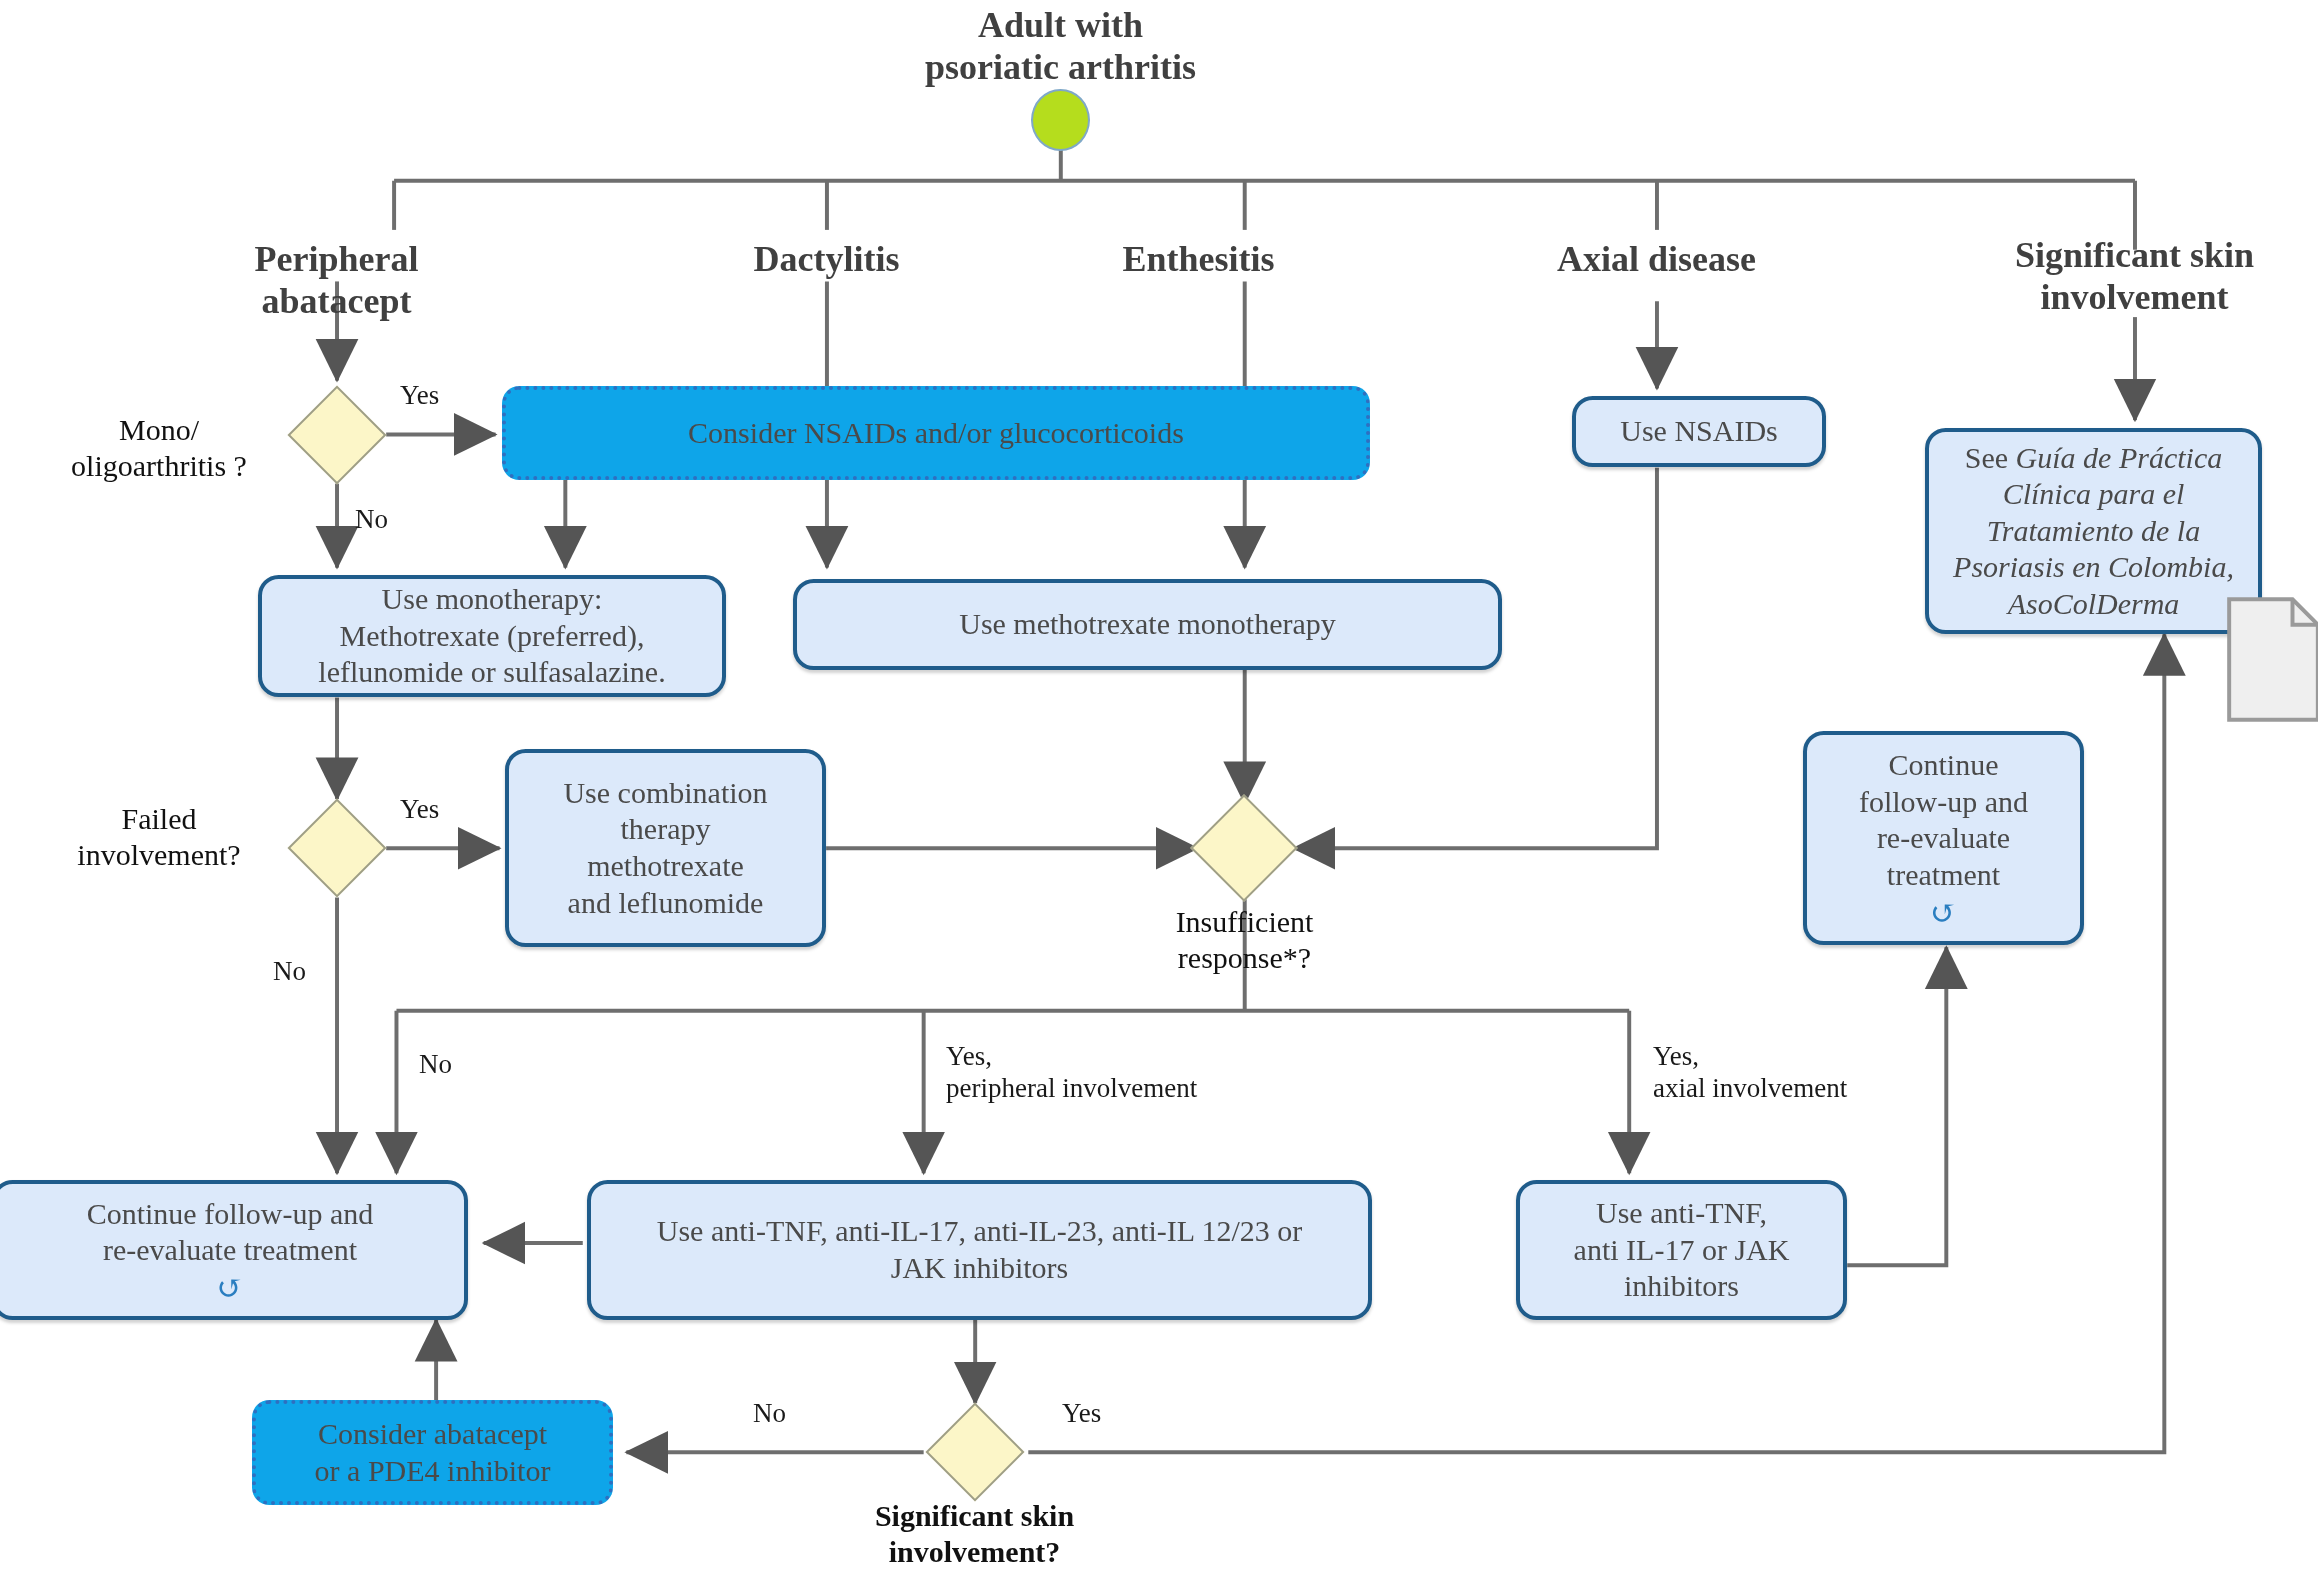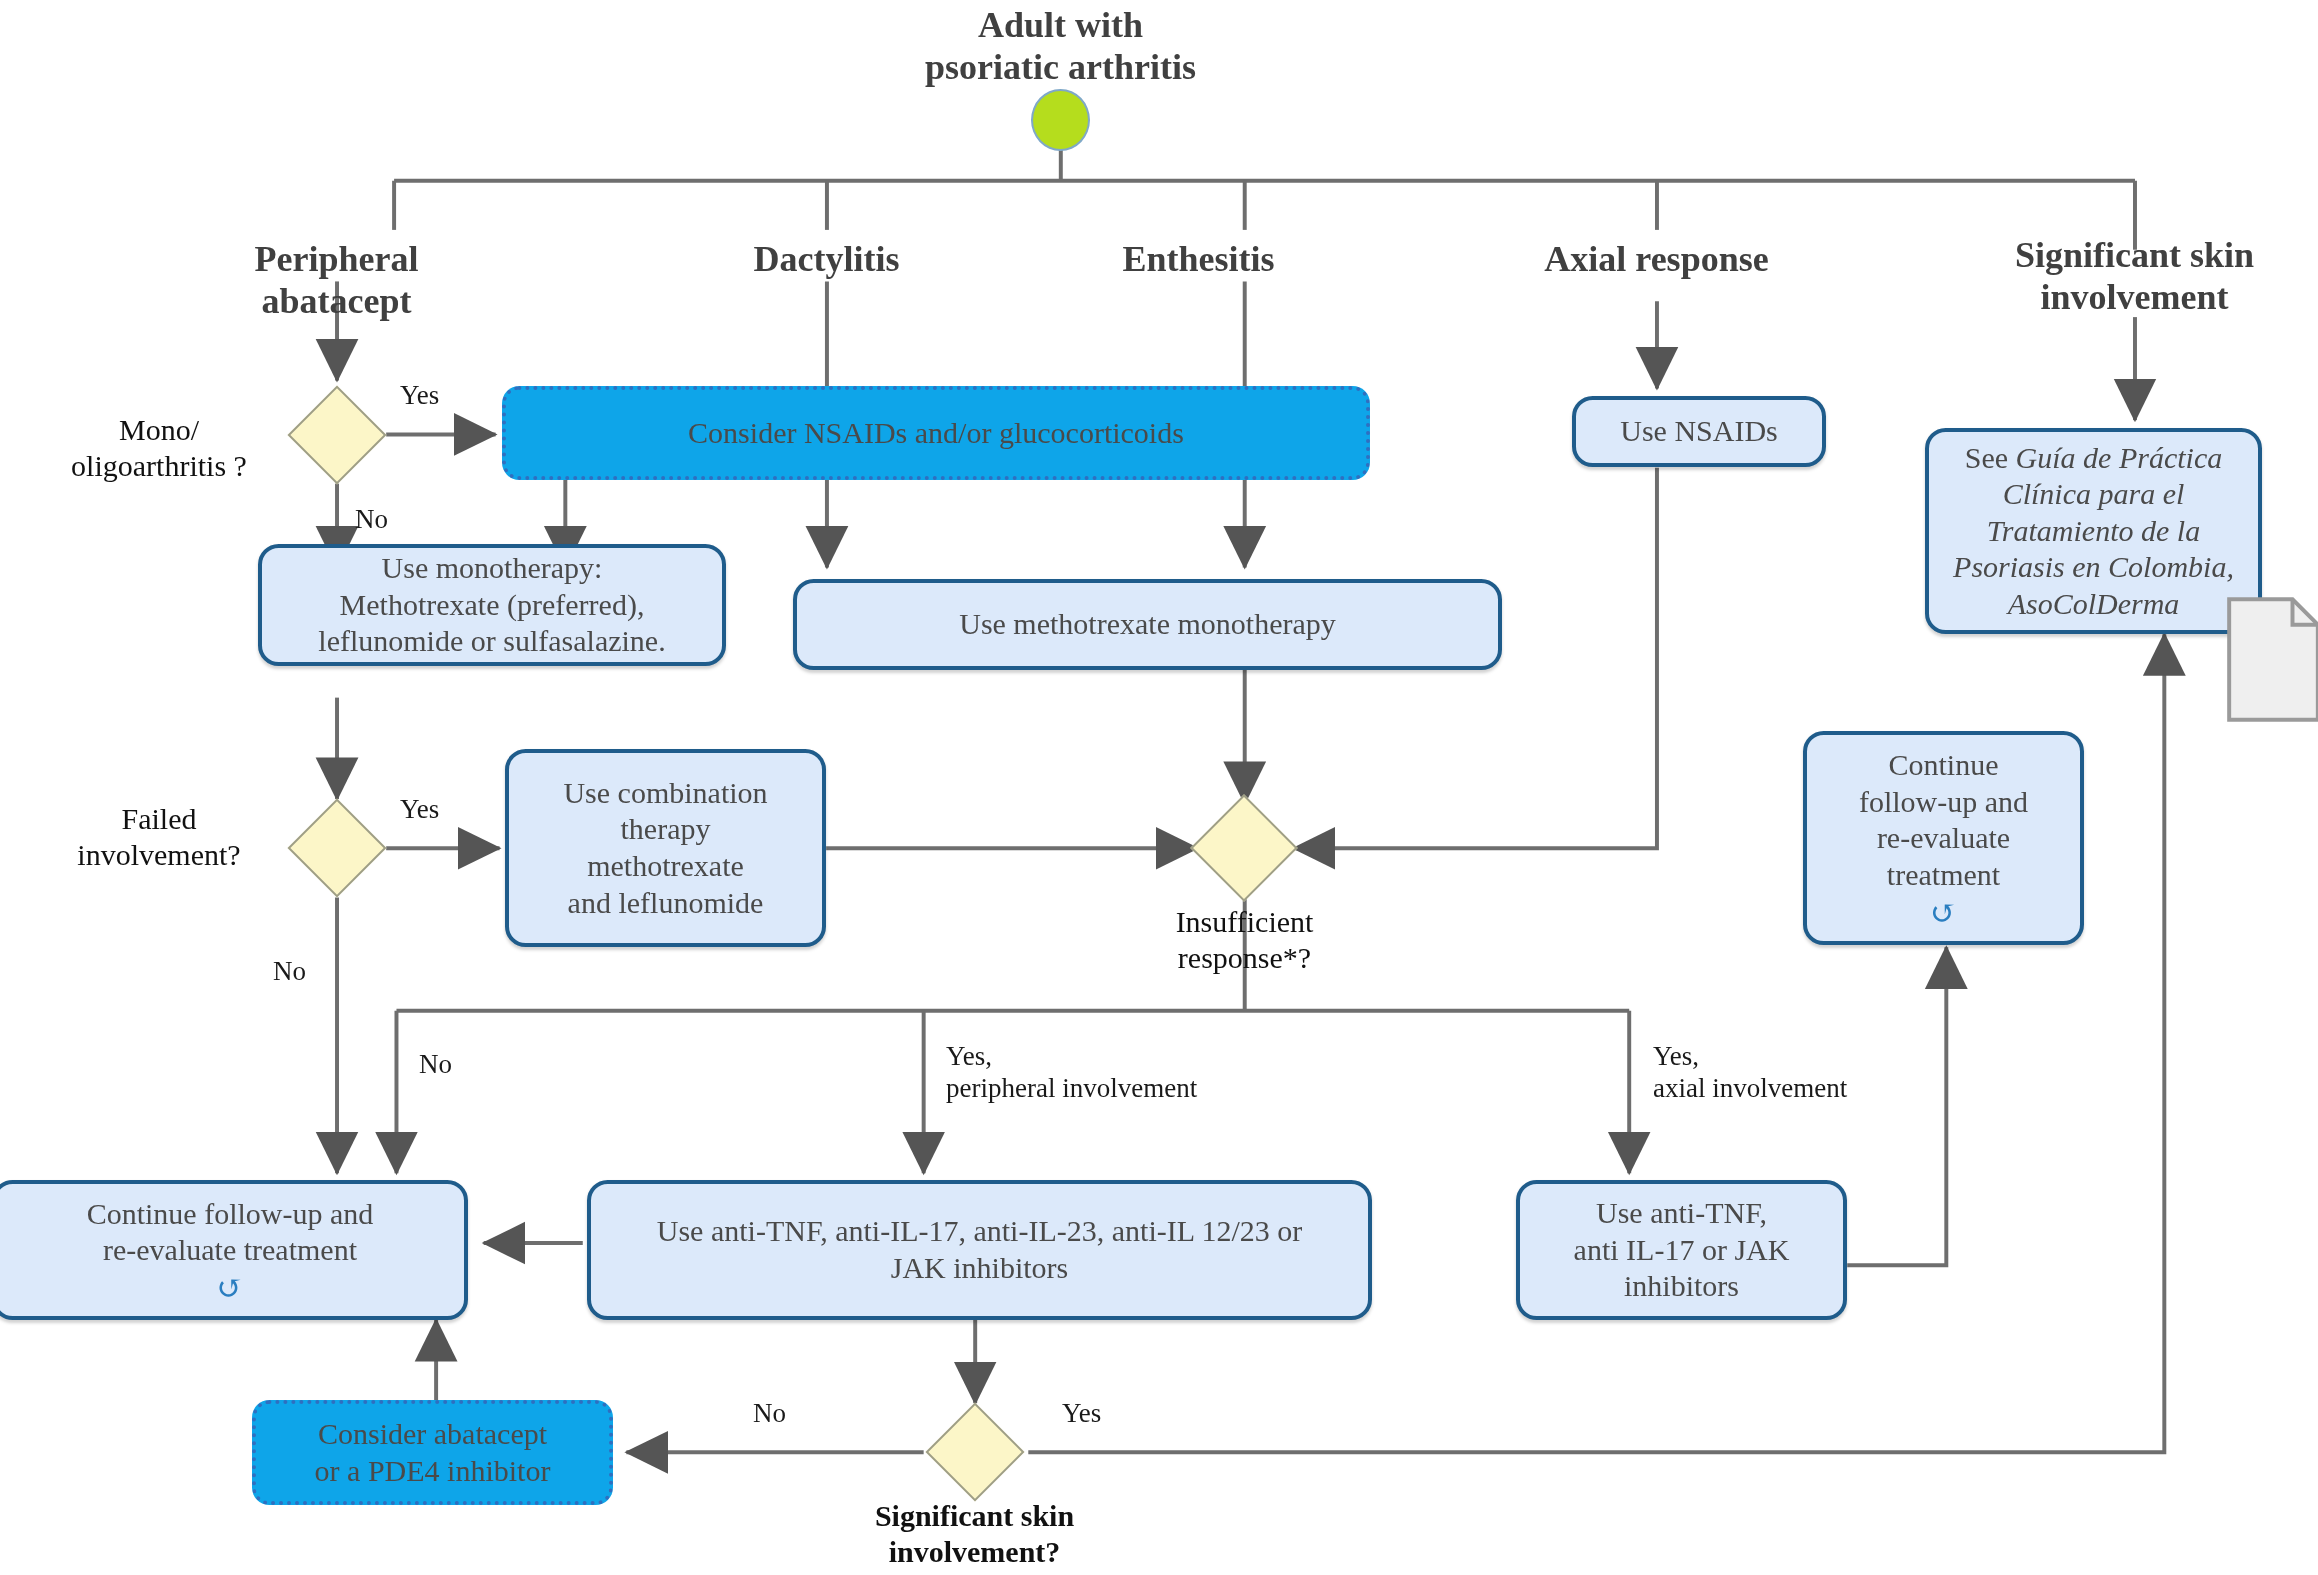--- a/index.html
+++ b/index.html
@@ -122,37 +122,37 @@
 
   <div class="blabel" style="left:902px;top:4px;width:317px;">
     <span>Adult with</span><br>
     <span>psoriatic arthritis</span>
   </div>
   <div class="node startdot" style="left:1031px;top:89px;width:59px;height:62px;"></div>
 
   <div class="blabel" style="left:178px;top:238px;width:317px;">Peripheral abatacept</div>
   <div class="blabel" style="left:668px;top:238px;width:317px;">Dactylitis</div>
   <div class="blabel" style="left:1040px;top:238px;width:317px;">Enthesitis</div>
-  <div class="blabel" style="left:1498px;top:238px;width:317px;">Axial response</div>
+  <div class="blabel" style="left:1498px;top:238px;width:317px;">Axial disease</div>
   <div class="blabel" style="left:1976px;top:234px;width:317px;">
     <span>Significant skin</span><br>
     <span>involvement</span>
   </div>
 
   <div class="node diamond" style="left:302px;top:400px;width:70px;height:70px;"></div>
   <div class="dcap" style="left:24px;top:388px;width:270px;margin-top:24px;">
     <span>Mono/</span><br>
     <span>oligoarthritis ?</span>
   </div>
   <div class="elabel" style="left:400px;top:379px;">Yes</div>
   <div class="elabel" style="left:355px;top:503px;">No</div>
 
   <div class="node boxdot" style="left:502px;top:386px;width:868px;height:94px;">Consider NSAIDs and/or glucocorticoids</div>
 
-  <div class="node box" style="left:258px;top:544px;width:468px;height:122px;">
+  <div class="node box" style="left:258px;top:575px;width:468px;height:122px;">
     <div>
       <span>Use monotherapy:</span><br>
       <span>Methotrexate (preferred),</span><br>
       <span>leflunomide or sulfasalazine.</span>
     </div>
   </div>
 
   <div class="node box" style="left:793px;top:579px;width:709px;height:91px;">Use methotrexate monotherapy</div>
 
   <div class="node box" style="left:1556px;top:396px;width:254px;height:71px;margin-left:16px;">Use NSAIDs</div>

